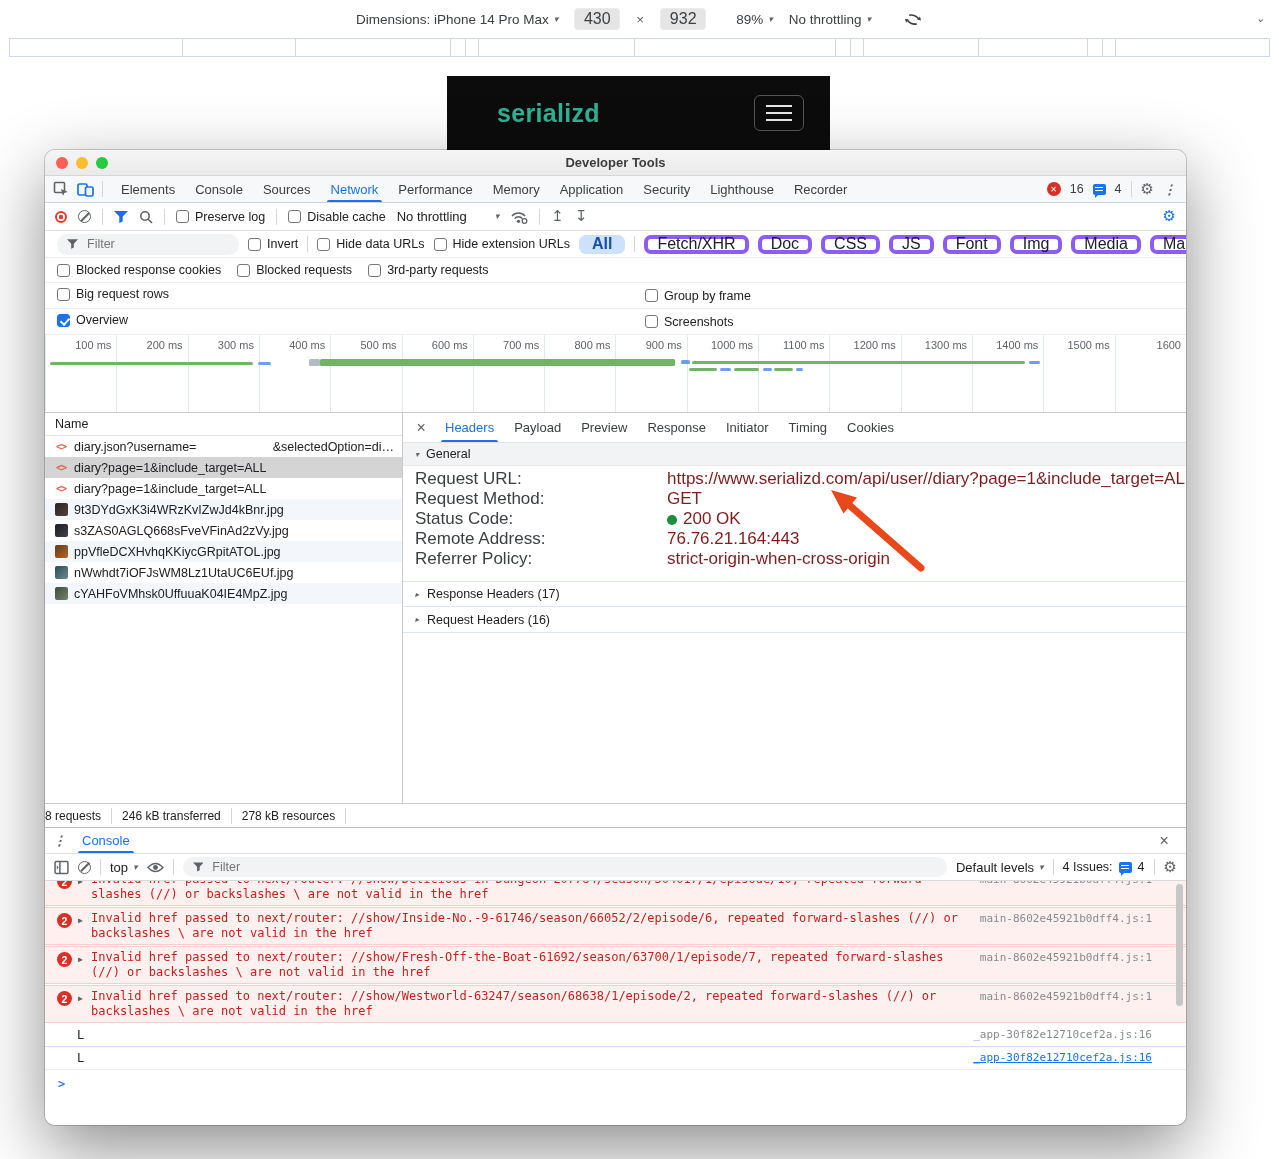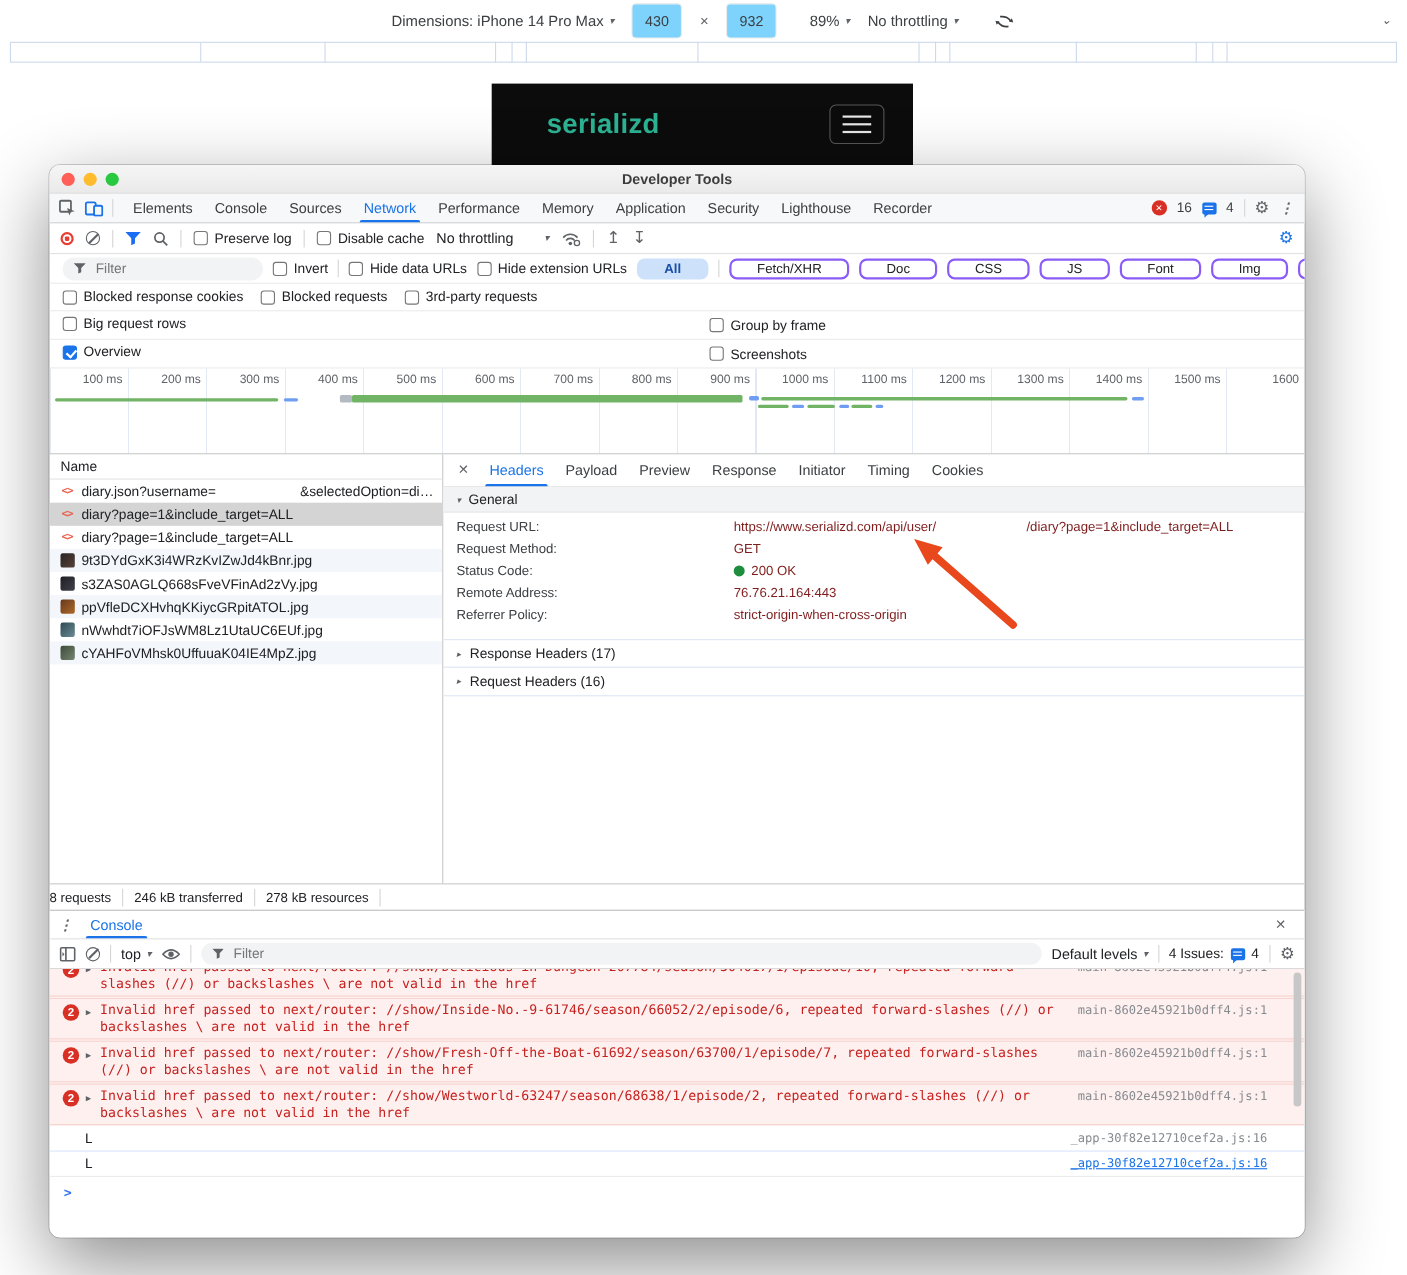--- a/index.html
+++ b/index.html
@@ -6,22 +6,22 @@
 *{box-sizing:border-box}
 .screen{position:relative;width:1279px;height:1159px;background:#fff;overflow:hidden;
   font-family:"Liberation Sans",sans-serif;color:#202124}
 
 
 .device-toolbar{position:absolute;left:0;top:0;width:100%;height:38px;display:flex;
   align-items:center;justify-content:center;gap:16px;font-size:13.5px;color:#3c4043;background:#fff}
 .sel{display:inline-flex;align-items:center;gap:5px;cursor:default}
 .g-chev{display:inline-block;color:#5f6368;font-size:9px;line-height:1}
 .g-chev::before{content:"▾"}
-.dim-box{min-width:46px;height:32px;background:#7dd3fc;border:1px solid #ebebeb;border-radius:4px;
-  display:inline-flex;align-items:center;justify-content:center;font-size:13px;color:#3c4043}
+.dim-box{min-width:46px;height:22px;background:#e5e5e5;border:1px solid #ebebeb;border-radius:4px;
+  display:inline-flex;align-items:center;justify-content:center;font-size:16px;color:#3c4043}
 .top-chev{position:absolute;right:14px;top:12px;font-size:11px;color:#5f6368}
 .top-chev::before{content:"⌄"}
 
 
 .page-cells{position:absolute;left:9px;right:9px;top:38px;height:19px;display:flex}
 .pcell{border:1px solid #ccd9ec;border-left:none;flex:none}
 .pcell:first-child{border-left:1px solid #ccd9ec}
 
 
 .site-header{position:absolute;left:447px;top:76px;width:383px;height:74px;background:#0c0c0c;
@@ -74,22 +74,22 @@
 .cb.on{background:#1a73e8;border-color:#1a73e8}
 .cb.on::after{content:"";position:absolute;left:4px;top:1px;width:3.5px;height:7px;border:solid #fff;border-width:0 2px 2px 0;transform:rotate(42deg)}
 .g-up,.g-down{color:#5f6368;font-size:15px;line-height:1;font-family:"DejaVu Sans",sans-serif}
 .g-up::before{content:"↥"}
 .g-down::before{content:"↧"}
 
 
 .filter-row{height:27px;flex:none;display:flex;align-items:center;gap:9px;padding:0 12px;border-bottom:1px solid #ececec}
 .filter-pill{display:flex;align-items:center;gap:7px;background:#f1f3f4;border-radius:12px;height:21px;padding:0 10px;width:182px;flex:none}
 .filter-pill input{border:none;background:transparent;outline:none;font-size:12.5px;width:120px;color:#202124;font-family:inherit}
-.chip{height:19px;display:inline-flex;align-items:center;padding:0 23px;border:2px solid #8b5cf6;border-radius:7px;
-  font-size:12px;color:#202124;background:#fff;white-space:nowrap;cursor:pointer}
+.chip{height:19px;display:inline-flex;align-items:center;padding:0 9px;border:4px solid #8b5cf6;border-radius:7px;
+  font-size:16px;color:#202124;background:#fff;white-space:nowrap;cursor:pointer}
 .chip.active{background:#cde1fa;border-color:#cde1fa;color:#174ea6;font-weight:bold}
 .filter-row2{height:25px;flex:none;display:flex;align-items:center;gap:16px;padding:0 12px;border-bottom:1px solid #ececec}
 .opt-row{height:26px;flex:none;display:flex;align-items:center;padding:0 12px;border-bottom:1px solid #ececec}
 .opt-left{width:588px;flex:none}
 
 
 .timeline{height:78px;flex:none;border-bottom:1px solid #c9c9c9;position:relative;overflow:hidden;
   background:repeating-linear-gradient(90deg,#e3e9f3 0,#e3e9f3 1px,transparent 1px,transparent 6.25%)}
 .tl-labels{display:flex;height:20px}
 .tl-cell{width:6.25%;flex:none;text-align:right;padding-right:5px;font-size:11px;color:#5f6368;line-height:20px;
@@ -123,21 +123,21 @@
 .details-tabs{height:30px;flex:none;display:flex;align-items:stretch;border-bottom:1px solid #e3e3e3;padding-left:4px}
 .g-close{color:#5f6368;font-size:16px;line-height:1}
 .g-close::before{content:"×"}
 .close-btn{display:flex;align-items:center;justify-content:center;width:28px;cursor:pointer}
 .general-bar{height:23px;flex:none;background:#f1f3f4;border-bottom:1px solid #e6e8ea;display:flex;align-items:center;
   gap:7px;padding-left:12px;font-size:12.5px}
 .g-trid{color:#5f6368;font-size:8px}
 .g-trid::before{content:"▾"}
 .g-trir{color:#5f6368;font-size:8px}
 .g-trir::before{content:"▸"}
-.kv{display:flex;align-items:center;padding:3px 0 3px 12px;font-size:12px;line-height:14px}
+.kv{display:flex;align-items:center;padding:3px 0 3px 12px;font-size:17px;line-height:14px}
 .kv .k{width:252px;flex:none;color:#3c4043}
 .kv .v{color:#7f1d1d;white-space:nowrap}
 .vgap{display:inline-block;width:82px}
 .dot{width:10px;height:10px;border-radius:50%;background:#1e8e3e;display:inline-block;margin-right:6px;vertical-align:-1px}
 .hdr-section{height:26px;flex:none;border-bottom:1px solid #dde6f2;display:flex;align-items:center;gap:8px;
   padding-left:12px;font-size:12.5px}
 .hdr-section.first{border-top:1px solid #dde6f2;margin-top:12px}
 
 
 .statusbar{height:24px;flex:none;border-top:1px solid #c9c9c9;display:flex;align-items:center;gap:10px;

